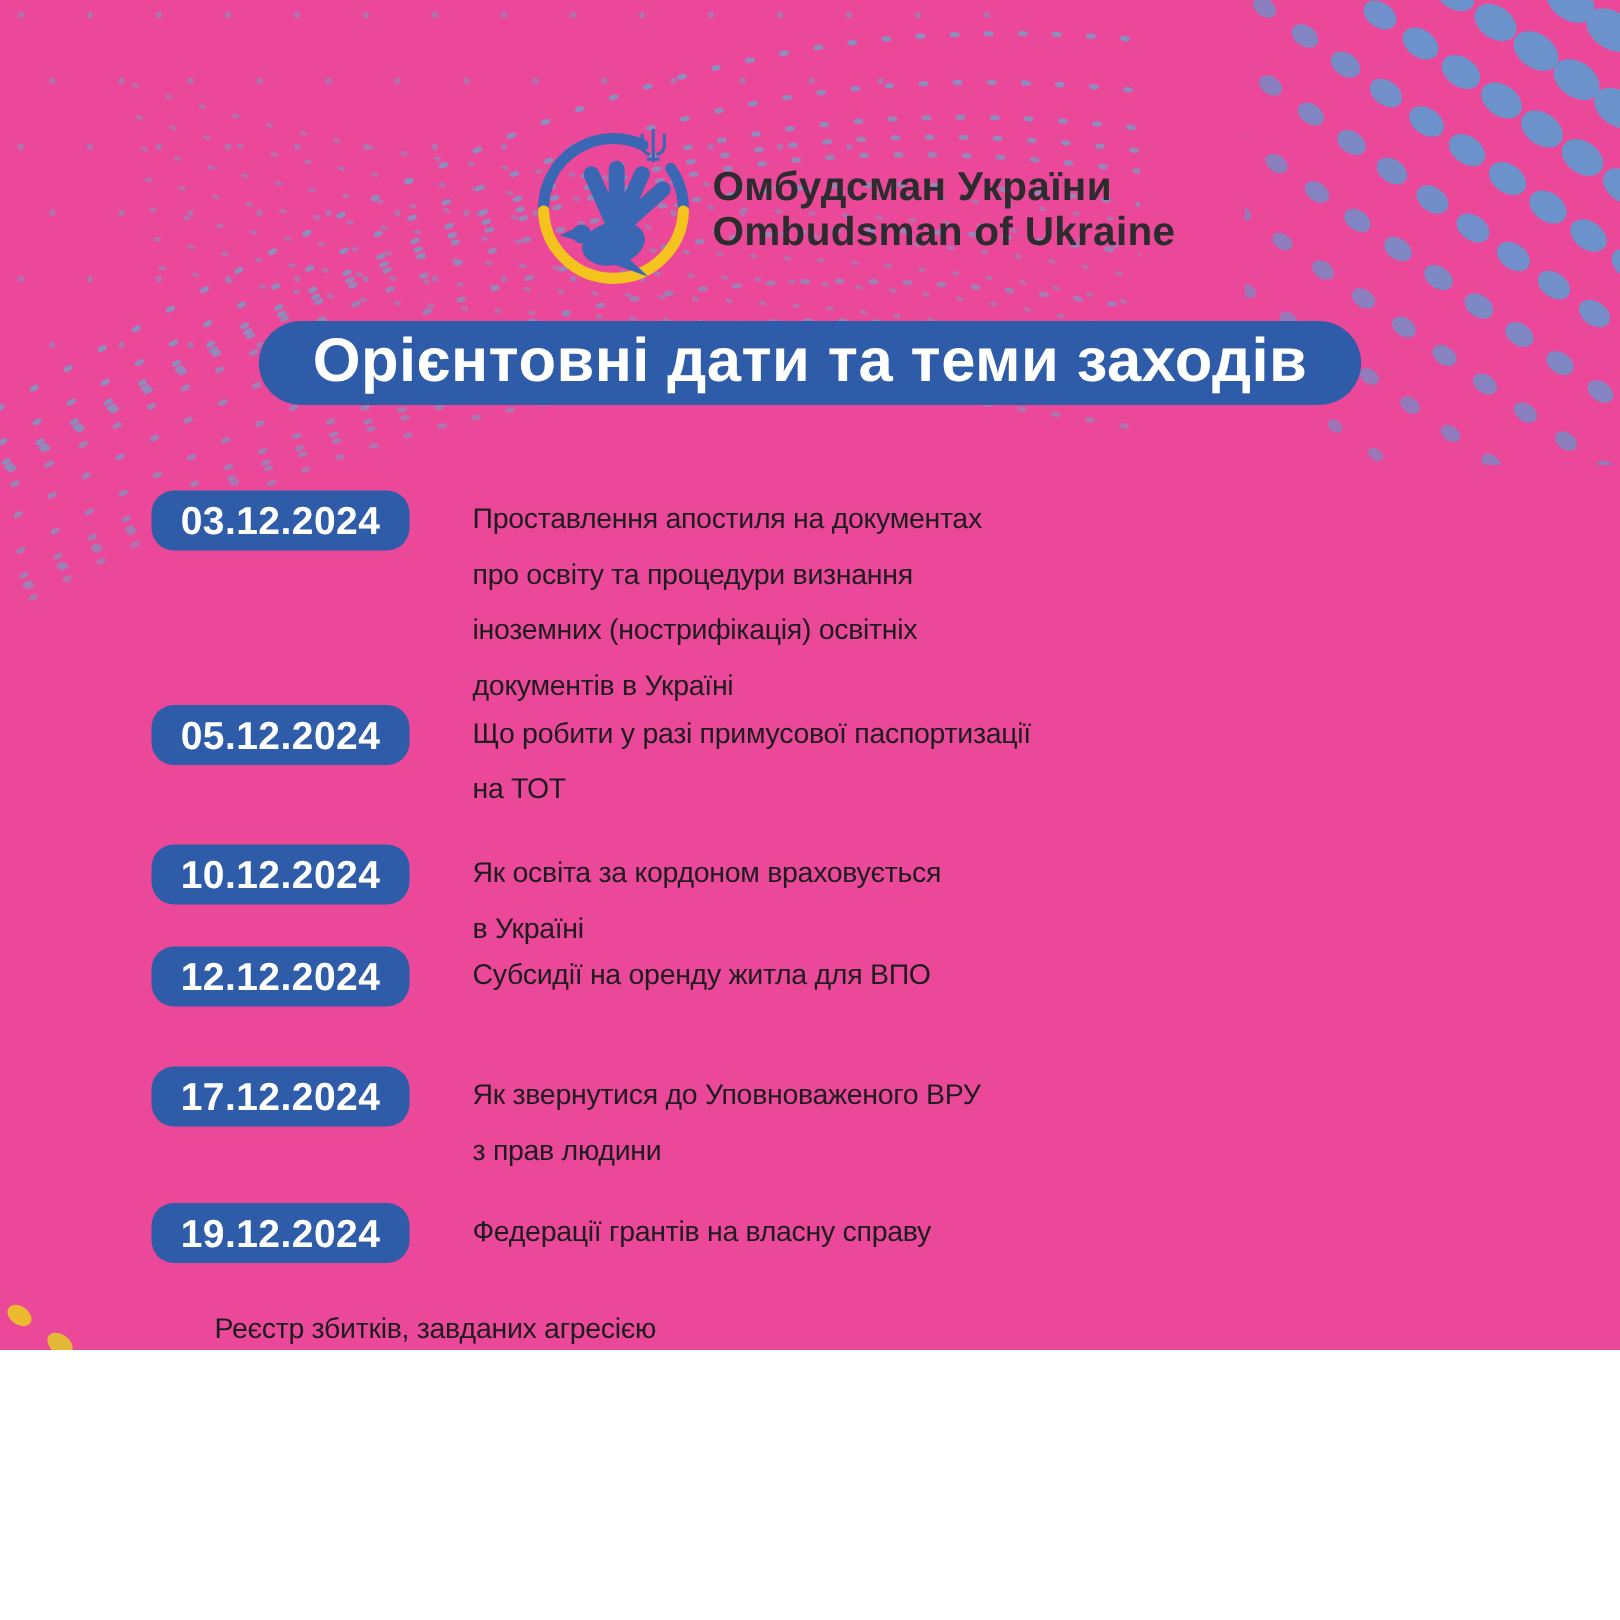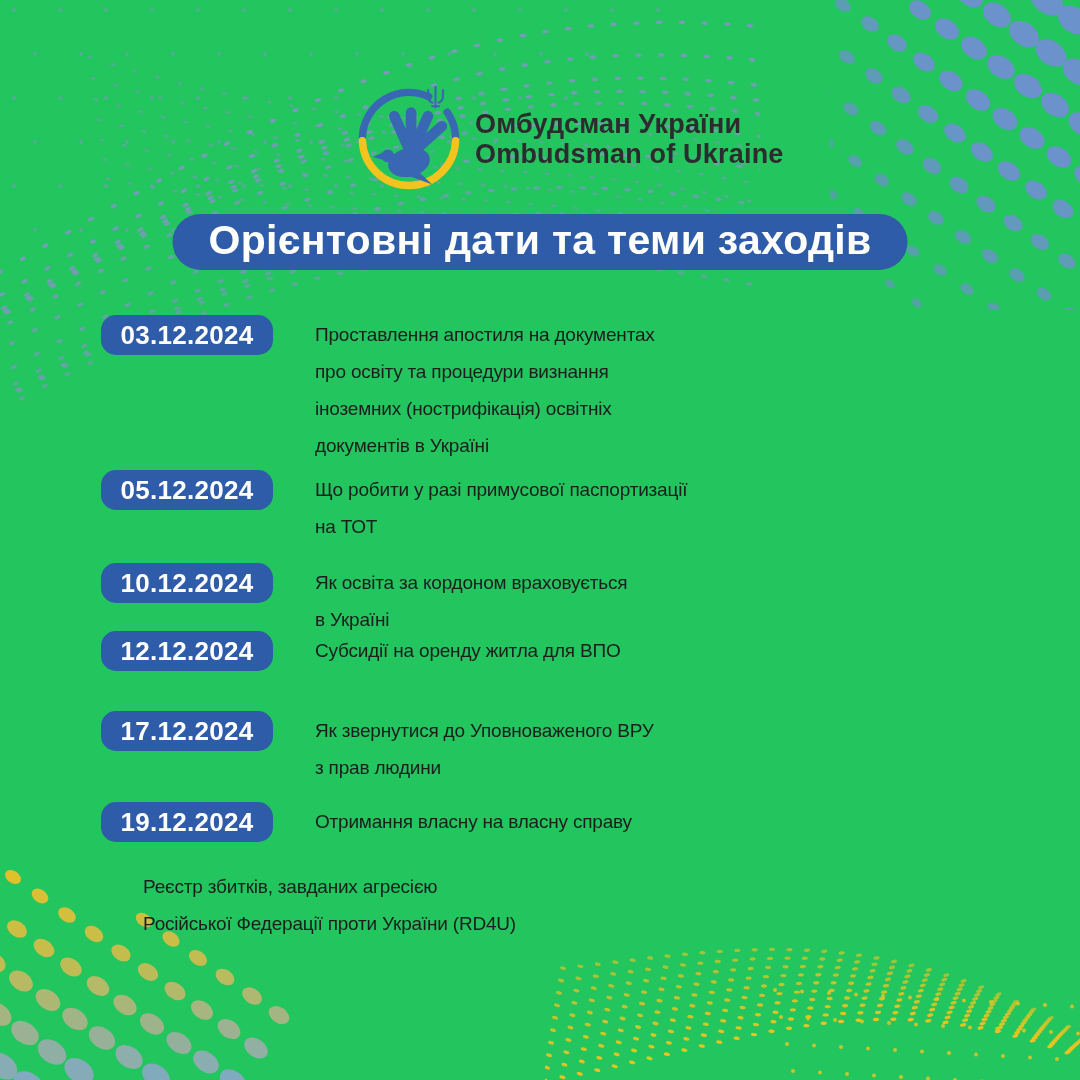--- a/index.html
+++ b/index.html
@@ -6,22 +6,22 @@
     --blue:#2e5ca9;
     --logo-blue:#3a67b4;
     --yellow:#f5c31d;
     --text:#1d1d1f;
     --logo-text:#2c2c2e;
   }
   *{margin:0;padding:0;box-sizing:border-box;}
   html,body{background:#ffffff;}
   .canvas{
     position:relative;
-    width:1080px;height:1080px;
-    background:#22c55e;
+    width:1080px;height:900px;
+    background:#ec4899;
     overflow:hidden;
     font-family:"Liberation Sans", sans-serif;
   }
   #decor{position:absolute;inset:0;pointer-events:none;}
   .content{position:absolute;inset:0;}
 
   
   .logo{position:absolute;left:356px;top:86px;display:flex;align-items:center;gap:13px;}
   .logo svg{display:block;}
   .logo-text{color:var(--logo-text);font-weight:bold;font-size:27px;line-height:30px;letter-spacing:0.2px;}
@@ -31,21 +31,21 @@
     position:absolute;top:214px;left:50%;transform:translateX(-50%);
     height:56px;border-radius:28px;background:var(--blue);
     display:flex;align-items:center;padding:0 36px 4px 36px;
     color:#ffffff;font-weight:bold;font-size:41px;letter-spacing:0.3px;
     white-space:nowrap;
   }
 
   
   .events{position:absolute;left:101px;top:315px;width:950px;height:650px;}
   .row{position:absolute;left:0;display:flex;align-items:flex-start;}
-  .row:nth-child(1){top:0px;}
+  .row:nth-child(1){top:12px;}
   .row:nth-child(2){top:155px;}
   .row:nth-child(3){top:248px;}
   .row:nth-child(4){top:316px;justify-content:flex-end;}
   .row:nth-child(5){top:396px;}
   .row:nth-child(6){top:487px;}
   .row:nth-child(7){top:552px;}
   .date-badge{
     flex:0 0 172px;width:172px;height:40px;border-radius:15px;
     background:var(--blue);color:#ffffff;
     display:flex;align-items:center;justify-content:center;
@@ -1292,21 +1292,21 @@
         <div class="date-badge">12.12.2024</div>
         <div class="topic">Субсидії на оренду житла для ВПО</div>
       </div>
       <div class="row">
         <div class="date-badge">17.12.2024</div>
         <div class="topic">Як звернутися до Уповноваженого ВРУ
 з прав людини</div>
       </div>
       <div class="row">
         <div class="date-badge">19.12.2024</div>
-        <div class="topic">Отримання власну на власну справу</div>
+        <div class="topic">Федерації грантів на власну справу</div>
       </div>
       <div class="row">
         <div class="topic">Реєстр збитків, завданих агресією
 Російської Федерації проти України (RD4U)</div>
       </div>
     </div>
   </div>
 </div>
 
 </body></html>

